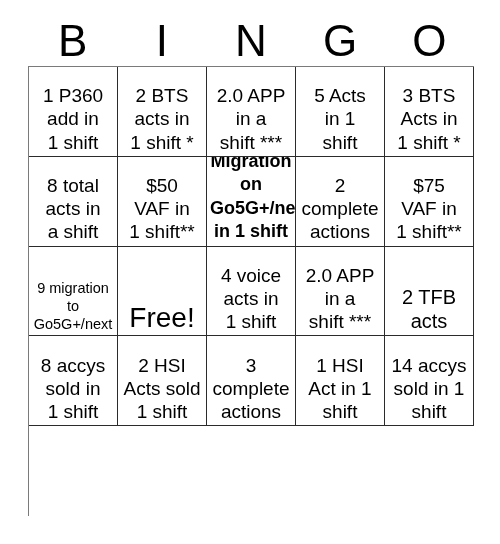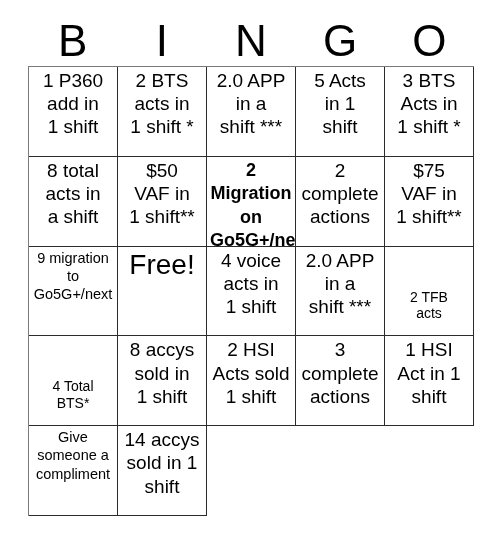--- a/index.html
+++ b/index.html
@@ -51,36 +51,36 @@
     border-top: 1px solid #7a7a7a;
     border-left: 1px solid #7a7a7a;
     box-sizing: border-box;
     background: #ffffff;
   }
   .cell {
     border-right: 1px solid #2b2b2b;
     border-bottom: 1px solid #2b2b2b;
     box-sizing: border-box;
     display: flex;
-    align-items: flex-start;
+    align-items: flex-end;
     justify-content: center;
     text-align: center;
     padding: 2px 3px;
     overflow: hidden;
     background: #ffffff;
   }
   .cell-text {
     display: block;
     width: 100%;
     white-space: pre-line;
     color: #000000;
   }
   
   .fs-xl .cell-text { font-size: 28px; line-height: 1.12; }
-  .fs-lg .cell-text { font-size: 14px; line-height: 1.2; margin-top: 40px; }
+  .fs-lg .cell-text { font-size: 20px; line-height: 1.2; margin-top: 40px; }
   .fs-md .cell-text { font-size: 19px; line-height: 1.22; }
   .fs-sm .cell-text { font-size: 14.5px; line-height: 1.26; }
   .fs-xs .cell-text { font-size: 18px; line-height: 1.3; font-weight: bold; }
 </style>
 </head>
 <body>
 
 <div class="card">
 
   <div class="header-row">
@@ -158,49 +158,40 @@
       </div>
       <div class="cell fs-md">
         <span class="cell-text">2.0 APP
 in a
 shift ***</span>
       </div>
       <div class="cell fs-lg">
         <span class="cell-text">2 TFB
 acts</span>
       </div>
-      <div class="cell fs-lg">
-        <span class="cell-text">4 Total
-BTS*</span>
-      </div>
       <div class="cell fs-md">
         <span class="cell-text">8 accys
 sold in
 1 shift</span>
       </div>
       <div class="cell fs-md">
         <span class="cell-text">2 HSI
 Acts sold
 1 shift</span>
       </div>
       <div class="cell fs-md">
         <span class="cell-text">3
 complete
 actions</span>
       </div>
       <div class="cell fs-md">
         <span class="cell-text">1 HSI
 Act in 1
 shift</span>
       </div>
-      <div class="cell fs-sm">
-        <span class="cell-text">Give
-someone a
-compliment</span>
-      </div>
       <div class="cell fs-md">
         <span class="cell-text">14 accys
 sold in 1
 shift</span>
       </div>
     </div>
 
 </div>
 
 </body></html>

